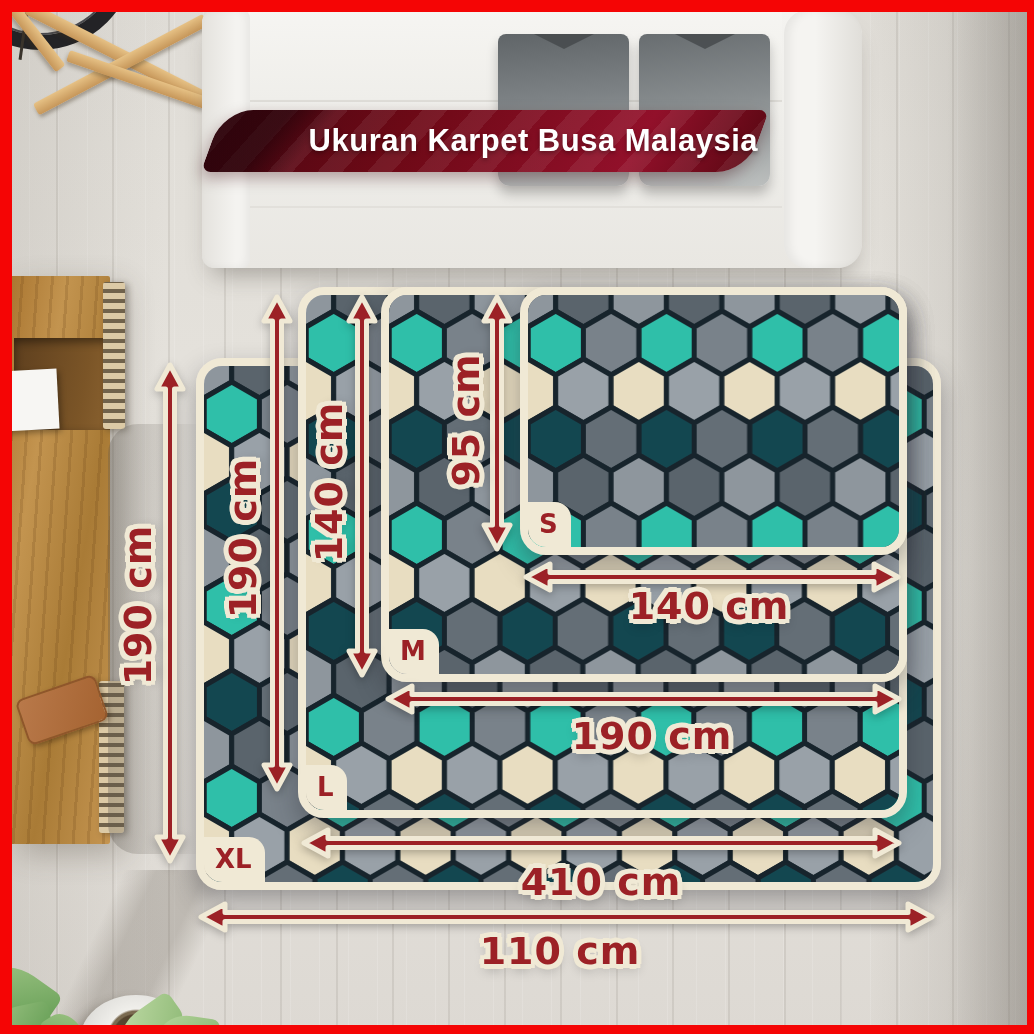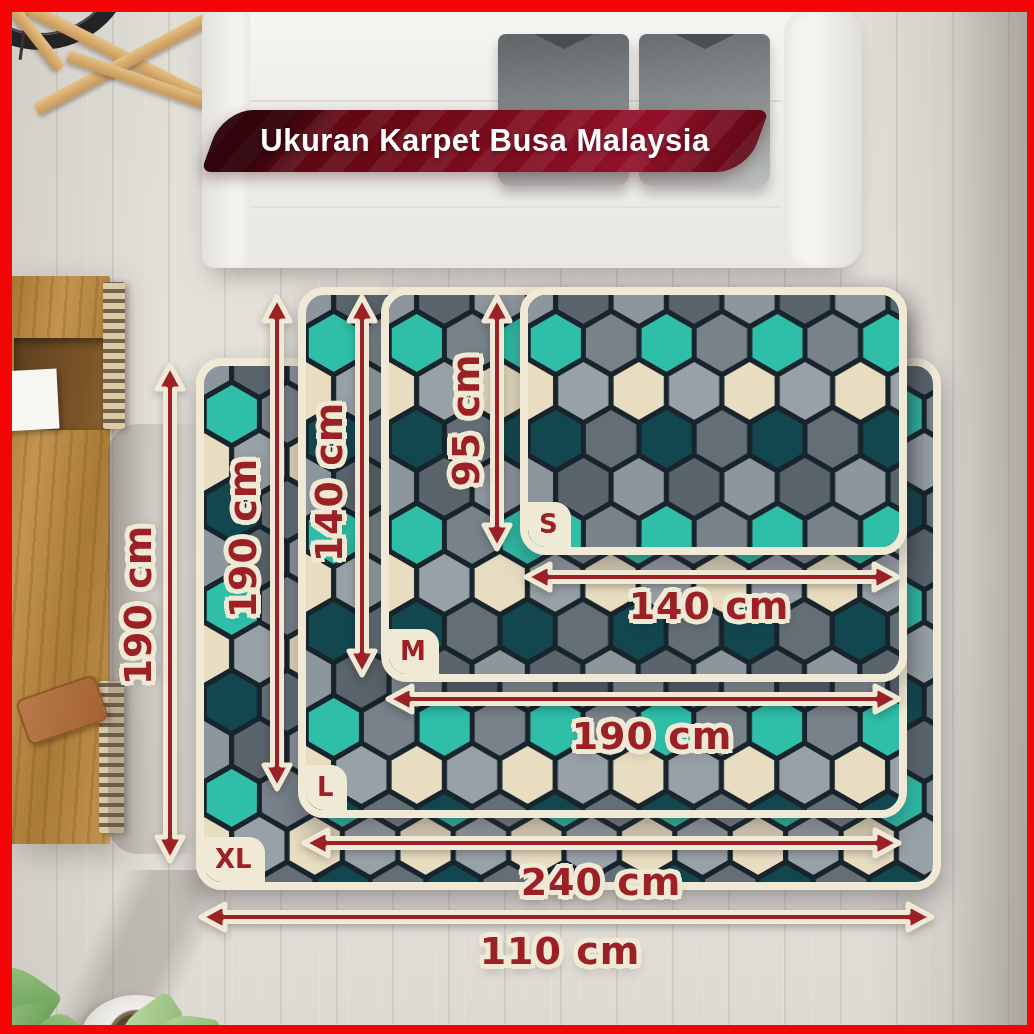--- a/index.html
+++ b/index.html
@@ -74,21 +74,21 @@
     border-left:30px solid transparent;border-right:30px solid transparent;border-top:15px solid #43474a;opacity:.8}
 
   
   .banner{position:absolute;left:212px;top:110px;width:546px;height:62px;z-index:10}
   .banner-bg{position:absolute;inset:0;transform:skewX(-20deg);border-radius:30px 10px 30px 10px;
     background:
       linear-gradient(115deg, rgba(25,2,7,.55) 0 12%, rgba(0,0,0,0) 20%),
       repeating-linear-gradient(118deg, rgba(255,255,255,.07) 0 22px, rgba(255,255,255,0) 22px 44px),
       linear-gradient(100deg,#4a0712 0%,#6d0916 35%,#92102a 78%,#5d0814 100%);
     box-shadow:0 6px 14px rgba(60,10,15,.35)}
-  .banner-title{position:relative;width:100%;height:100%;text-align:center;color:#fff;
+  .banner-title{position:relative;width:100%;height:100%;text-align:right;color:#fff;
     font:700 31px/62px "Liberation Sans",sans-serif;letter-spacing:.5px;
     text-shadow:0 2px 4px rgba(0,0,0,.35)}
 
   
   .rug{position:absolute;border:8px solid var(--cream);border-radius:26px;overflow:hidden;
     box-shadow:0 12px 26px rgba(40,40,48,.38)}
   .rug-xl{left:196px;top:358px;width:745px;height:532px;z-index:11}
   .rug-l {left:298px;top:287px;width:609px;height:531px;z-index:12}
   .rug-m {left:381px;top:287px;width:526px;height:395px;z-index:13}
   .rug-s {left:520px;top:287px;width:387px;height:268px;z-index:14}
@@ -240,21 +240,21 @@
 <div class="arrow" style="left:198px;top:900px"><svg width="737" height="34" viewBox="0 0 737 34">
       <path d="M3 17 L27 4 L27 12.5 L710 12.5 L710 4 L734 17 L710 30 L710 21.5 L27 21.5 L27 30 Z" fill="#9c2126" stroke="#f0e9d5" stroke-width="5" stroke-linejoin="round"></path>
     </svg></div>
 
 <div class="dim v" style="left:138px;top:605px">190 cm</div>
 <div class="dim v" style="left:243px;top:538px">190 cm</div>
 <div class="dim v" style="left:329px;top:482px">140 cm</div>
 <div class="dim v" style="left:466px;top:420px">95 cm</div>
 <div class="dim" style="left:709px;top:606px">140 cm</div>
 <div class="dim" style="left:652px;top:736px">190 cm</div>
-<div class="dim" style="left:601px;top:882px">240 cm</div>
+<div class="dim" style="left:601px;top:882px">410 cm</div>
 <div class="dim" style="left:560px;top:951px">110 cm</div>
 
 <div class="leaf la"></div>
 <div class="leaf lb"></div>
 <div class="pot"></div>
 <div class="leaf lc"></div>
 <div class="leaf ld"></div>
 <div class="leaf le"></div>
 
 <div class="frame"></div>

